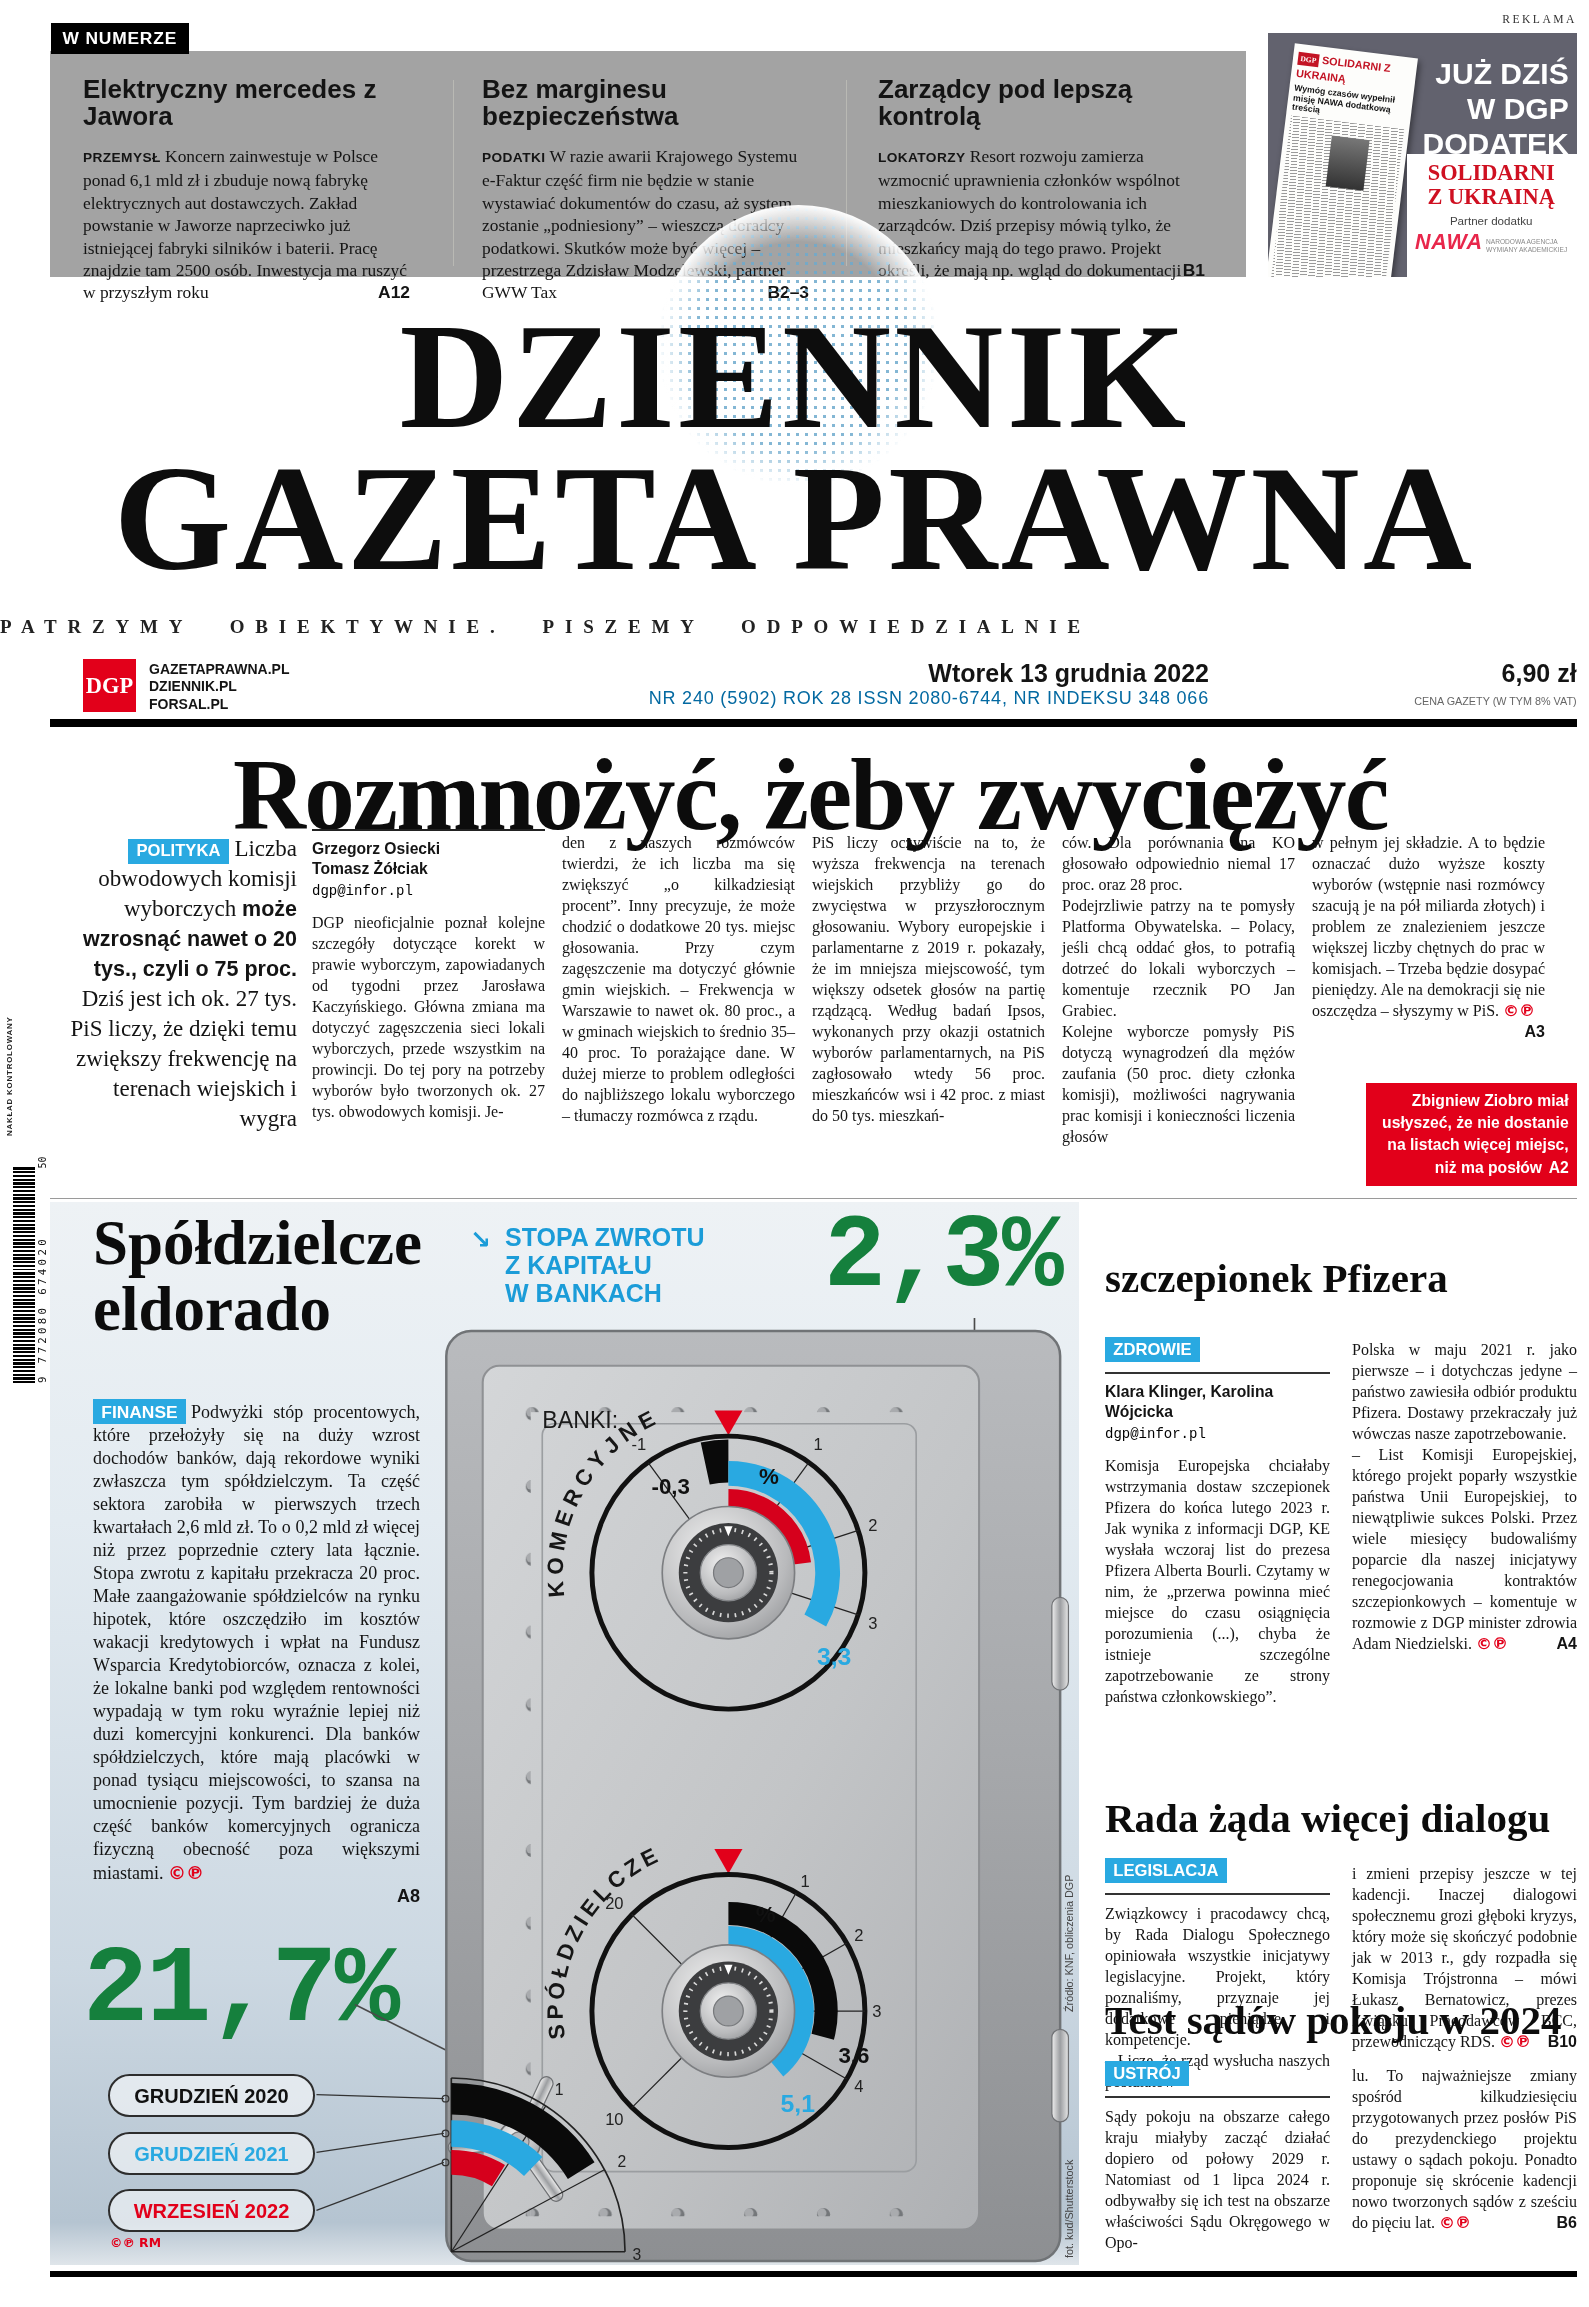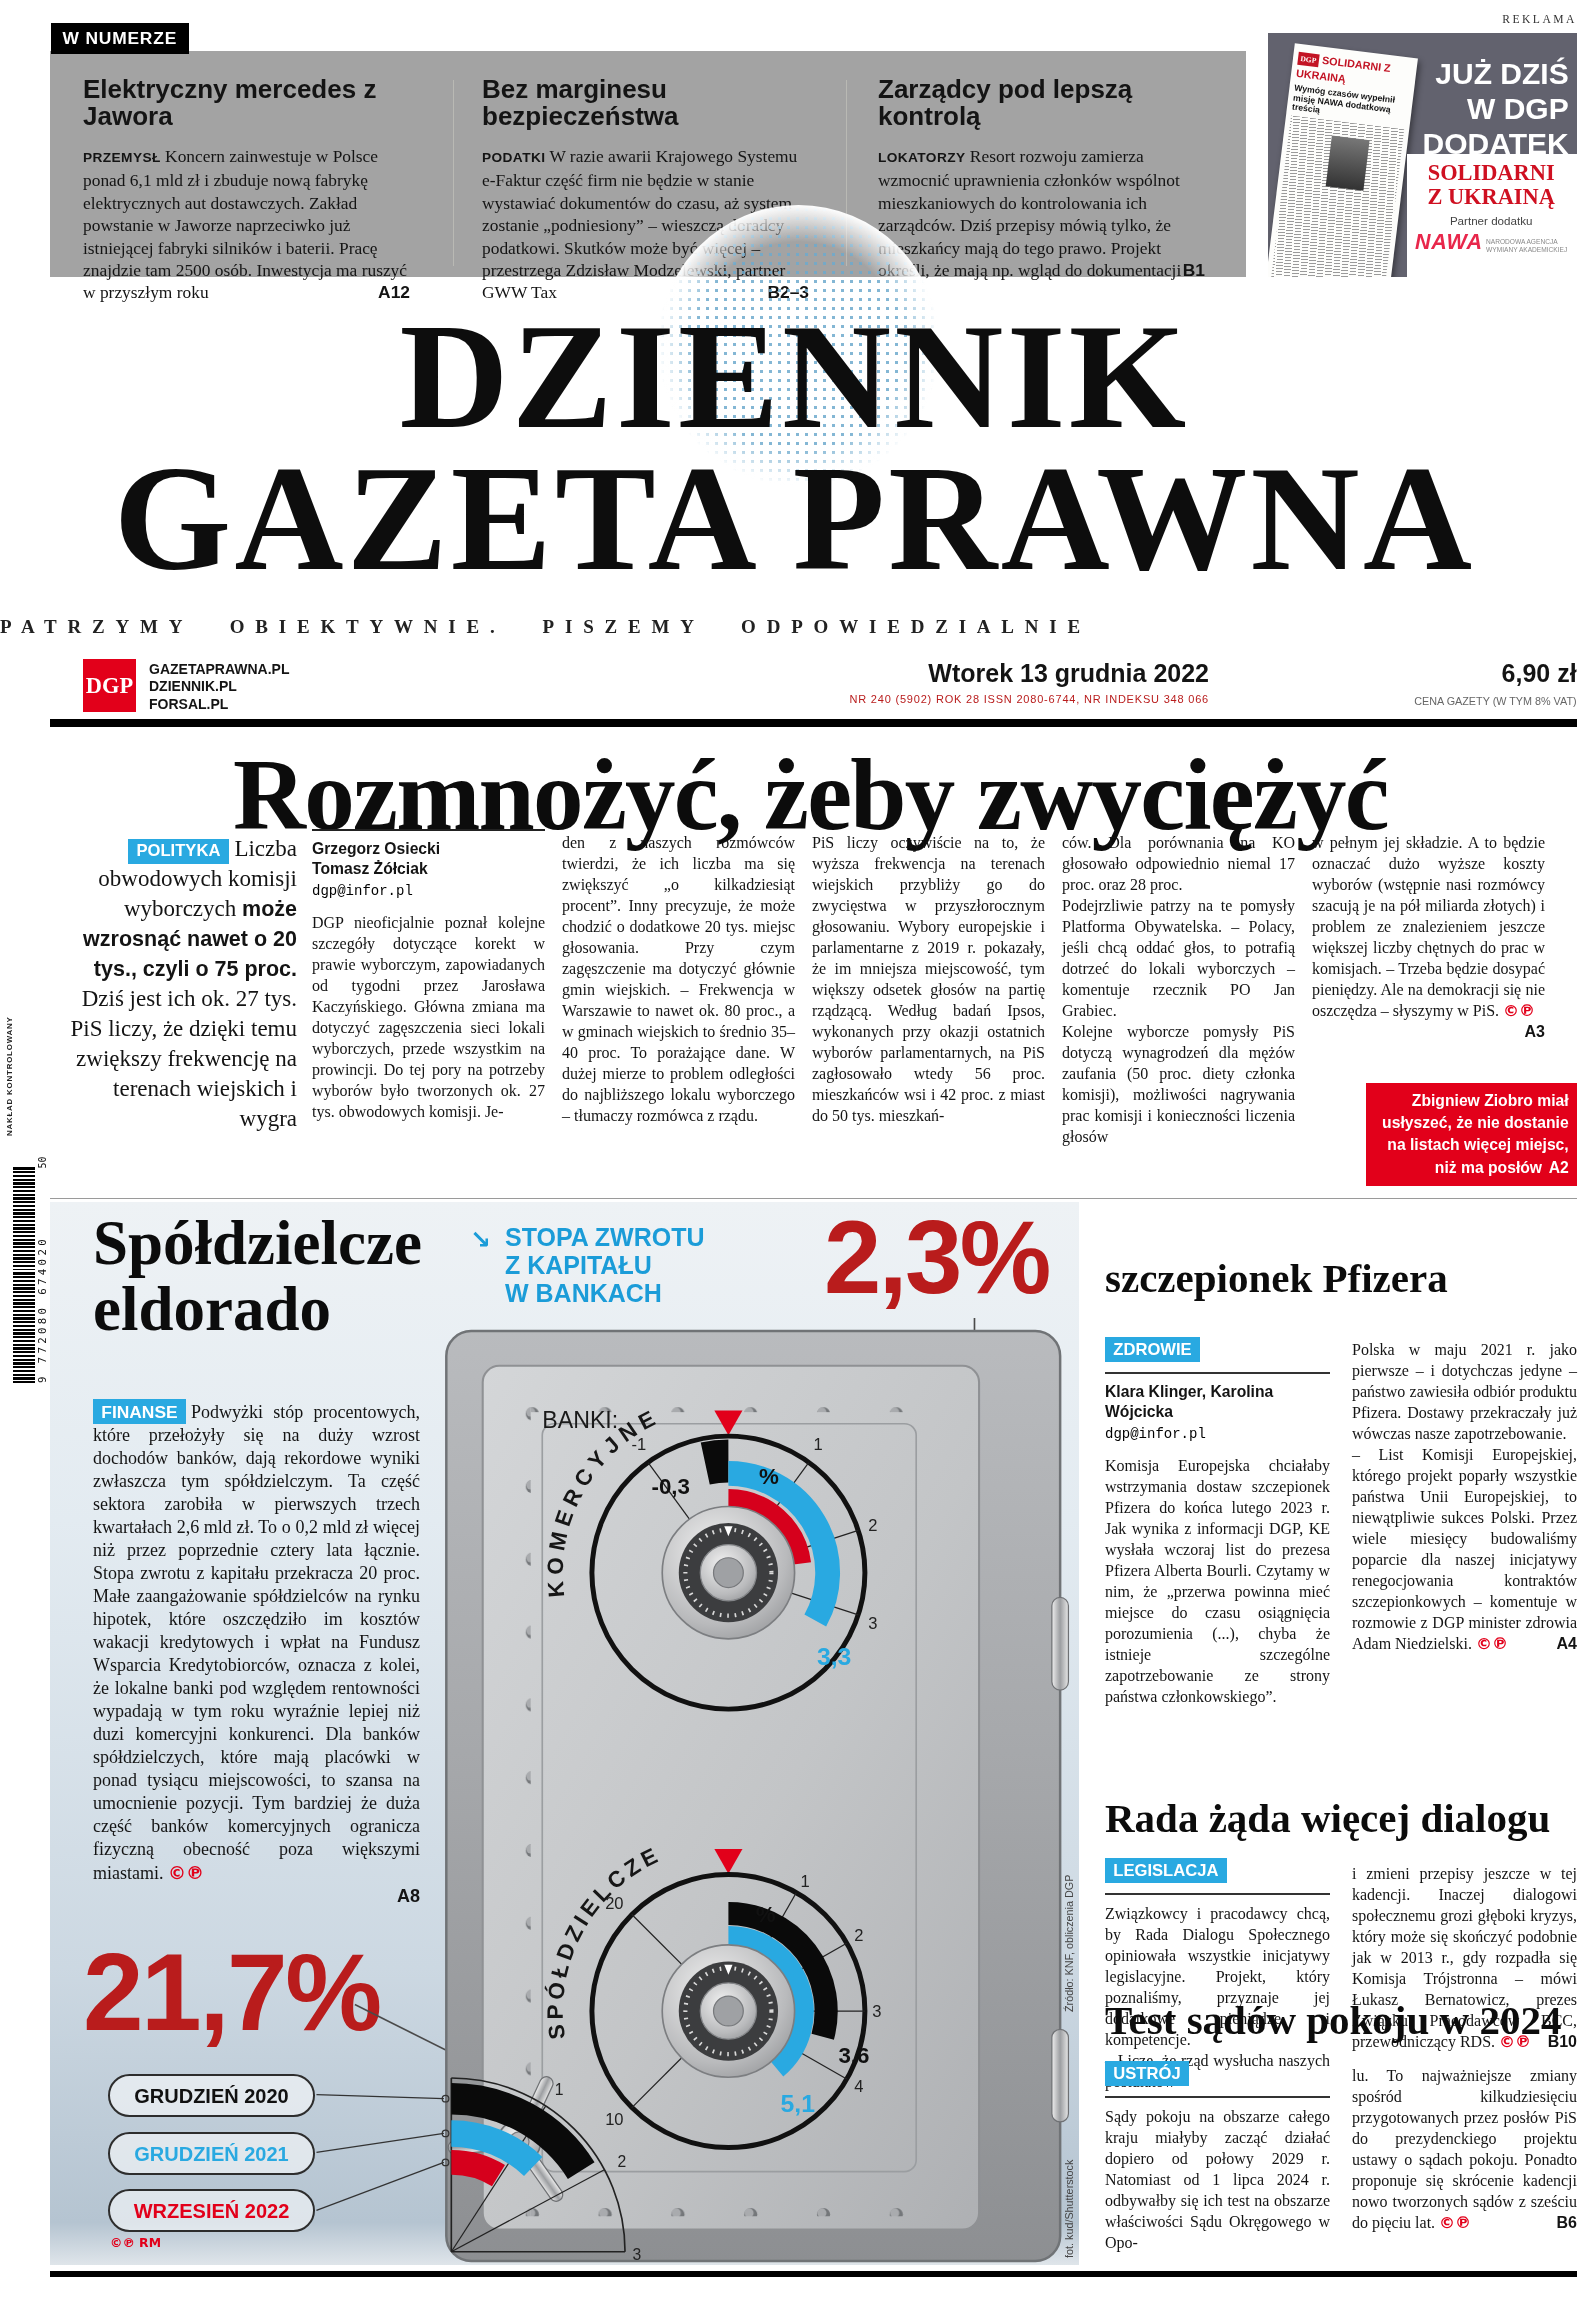--- a/index.html
+++ b/index.html
@@ -51,21 +51,21 @@
     font-size:151px;line-height:142px;letter-spacing:3.3px;color:#0d0d0d}
   .motto{left:0;top:616px;width:1589px;text-align:left;font-weight:bold;font-size:19px;
     letter-spacing:10.8px;word-spacing:21.5px;color:#222;z-index:2}
 
   
   .dgp-logo{left:83px;top:659px;width:53px;height:53px;background:#e2001a;color:#fff;
     text-align:center;font-weight:bold;font-size:22.4px;line-height:53px;font-family:"Liberation Serif",serif}
   .sites{left:149px;top:661px;font-weight:bold;font-size:14px;line-height:17.4px}
   .date-c{left:381px;top:659px;width:828px;text-align:right}
   .date-c .d1{font-weight:bold;font-size:25px}
-  .date-c .d2{font-size:11px;color:#b91c1c;letter-spacing:0.8px;margin-top:5px}
+  .date-c .d2{font-size:18px;color:#0369a1;letter-spacing:0.8px;}
   .price{right:12.4px;left:auto;top:659px;width:348px;text-align:right}
   .price .p1{font-weight:bold;font-size:25px}
   .price .p2{font-size:10.8px;color:#666;margin-top:6.6px}
   .rule-thick{left:50px;top:719px;width:1527px;height:7.5px;background:#000}
 
   
   .lead-hl{left:0;top:730px;width:1589px;text-align:center;font-weight:bold;font-size:101px;
     letter-spacing:-1.7px;line-height:99px;color:#0c0c0c}
   .chip{display:inline-block;background:#29a9e1;color:#fff;font-family:"Liberation Sans","DejaVu Sans",sans-serif;
     font-weight:bold;font-size:16.6px;padding:2.5px 8.3px;line-height:20px}
@@ -80,21 +80,21 @@
     line-height:22.4px;text-align:right;padding:6.6px 8.3px;box-sizing:border-box}
   .redbox .pgw{margin-left:6.6px}
   .hr-thin{left:50px;top:1198px;width:1527px;height:0.8px;background:#9a9a9a}
 
   
   .info-bg{left:50px;top:1202px;width:1029px;height:1063px;
     background:linear-gradient(180deg,#eef2f5 0%,#e3ebf1 30%,#ccd8e2 72%,#b5c4d1 96%,#dfe5ea 100%)}
   .fin-hl{left:93px;top:1210px;width:397px;font-weight:bold;font-size:63px;line-height:66px;color:#0c0c0c}
   .fin-text{left:93px;top:1399px;width:327px;font-size:18px;line-height:23px;text-align:justify}
   .fin-text .chip{font-size:17.4px;margin-right:5px}
-  .big-red{color:#b91c1c;font-family:Liberation Sans, sans-serif;font-weight:bold}
+  .big-red{color:#15803d;font-family:Liberation Mono, monospace;font-weight:bold}
   .n217{left:83px;top:1929px;font-size:109px;letter-spacing:-2.5px}
   .n23{left:824px;top:1199px;font-size:103px;letter-spacing:-2.5px;z-index:4}
   .ig-title{left:505px;top:1223px;width:248px;color:#1b9cd8;font-family:"Liberation Sans","DejaVu Sans",sans-serif;
     font-weight:bold;font-size:25px;line-height:28px}
   .ig-arrow{position:absolute;left:-35px;top:1.7px;font-size:25px;color:#1b9cd8}
   .legend-box{left:108px;width:207px;height:43px;border:2.5px solid #2d2d2d;border-radius:23px;
     background:rgba(255,255,255,.55);text-align:center;line-height:41px;
     font-family:"Liberation Sans","DejaVu Sans",sans-serif;font-weight:bold;font-size:20px;box-sizing:border-box}
   .lg-black{color:#111}.lg-blue{color:#29a9e1}.lg-red{color:#e2001a}
   .rm{left:110px;top:2235px;font-size:12.4px}

